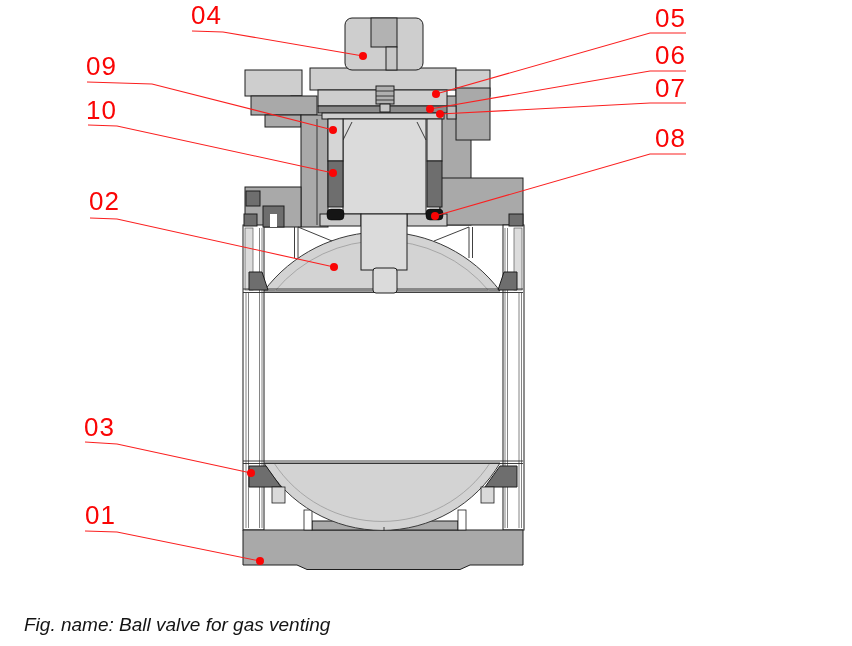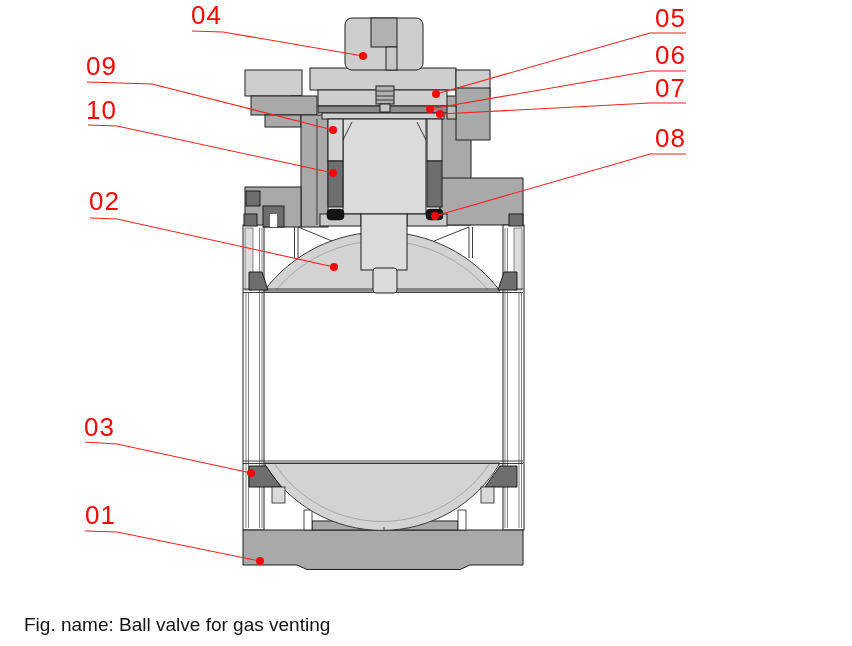--- a/index.html
+++ b/index.html
@@ -11,21 +11,21 @@
   .lighter{fill:#dbdbdb;stroke:#1e1e1e;stroke-width:1;}
   .ball{fill:#d3d3d3;stroke:#3a3a3a;stroke-width:1;}
   .dark{fill:#6e6e6e;stroke:#1e1e1e;stroke-width:1;}
   .blk{fill:#151515;stroke:#000;stroke-width:0.5;}
   .whitep{fill:#ffffff;stroke:#1e1e1e;stroke-width:1;}
   .strip{fill:#dcdcdc;stroke:#5a5a5a;stroke-width:0.7;}
   .thin{stroke:#666;stroke-width:0.8;fill:none;}
   .edge{stroke:#2a2a2a;stroke-width:0.9;fill:none;}
   .inner{stroke:#9a9a9a;stroke-width:0.8;fill:none;}
   .callout-text{font-size:26px;letter-spacing:1px;}
-  #caption{position:absolute;left:24px;top:614px;font-size:19px;color:#141414;white-space:nowrap;}
+  #caption{position:absolute;left:24px;top:614px;font-size:19px;font-style:italic;color:#141414;white-space:nowrap;}
   #ref-code{position:absolute;left:692px;top:558px;font-size:20px;color:#0044ee;white-space:nowrap;}
 </style>
 </head>
 <body>
 
 <div id="stage">
   <svg id="valve-svg" width="852" height="646" viewBox="0 0 852 646">
 
     <rect x="310" y="68" width="146" height="22" class="light"></rect>
 

